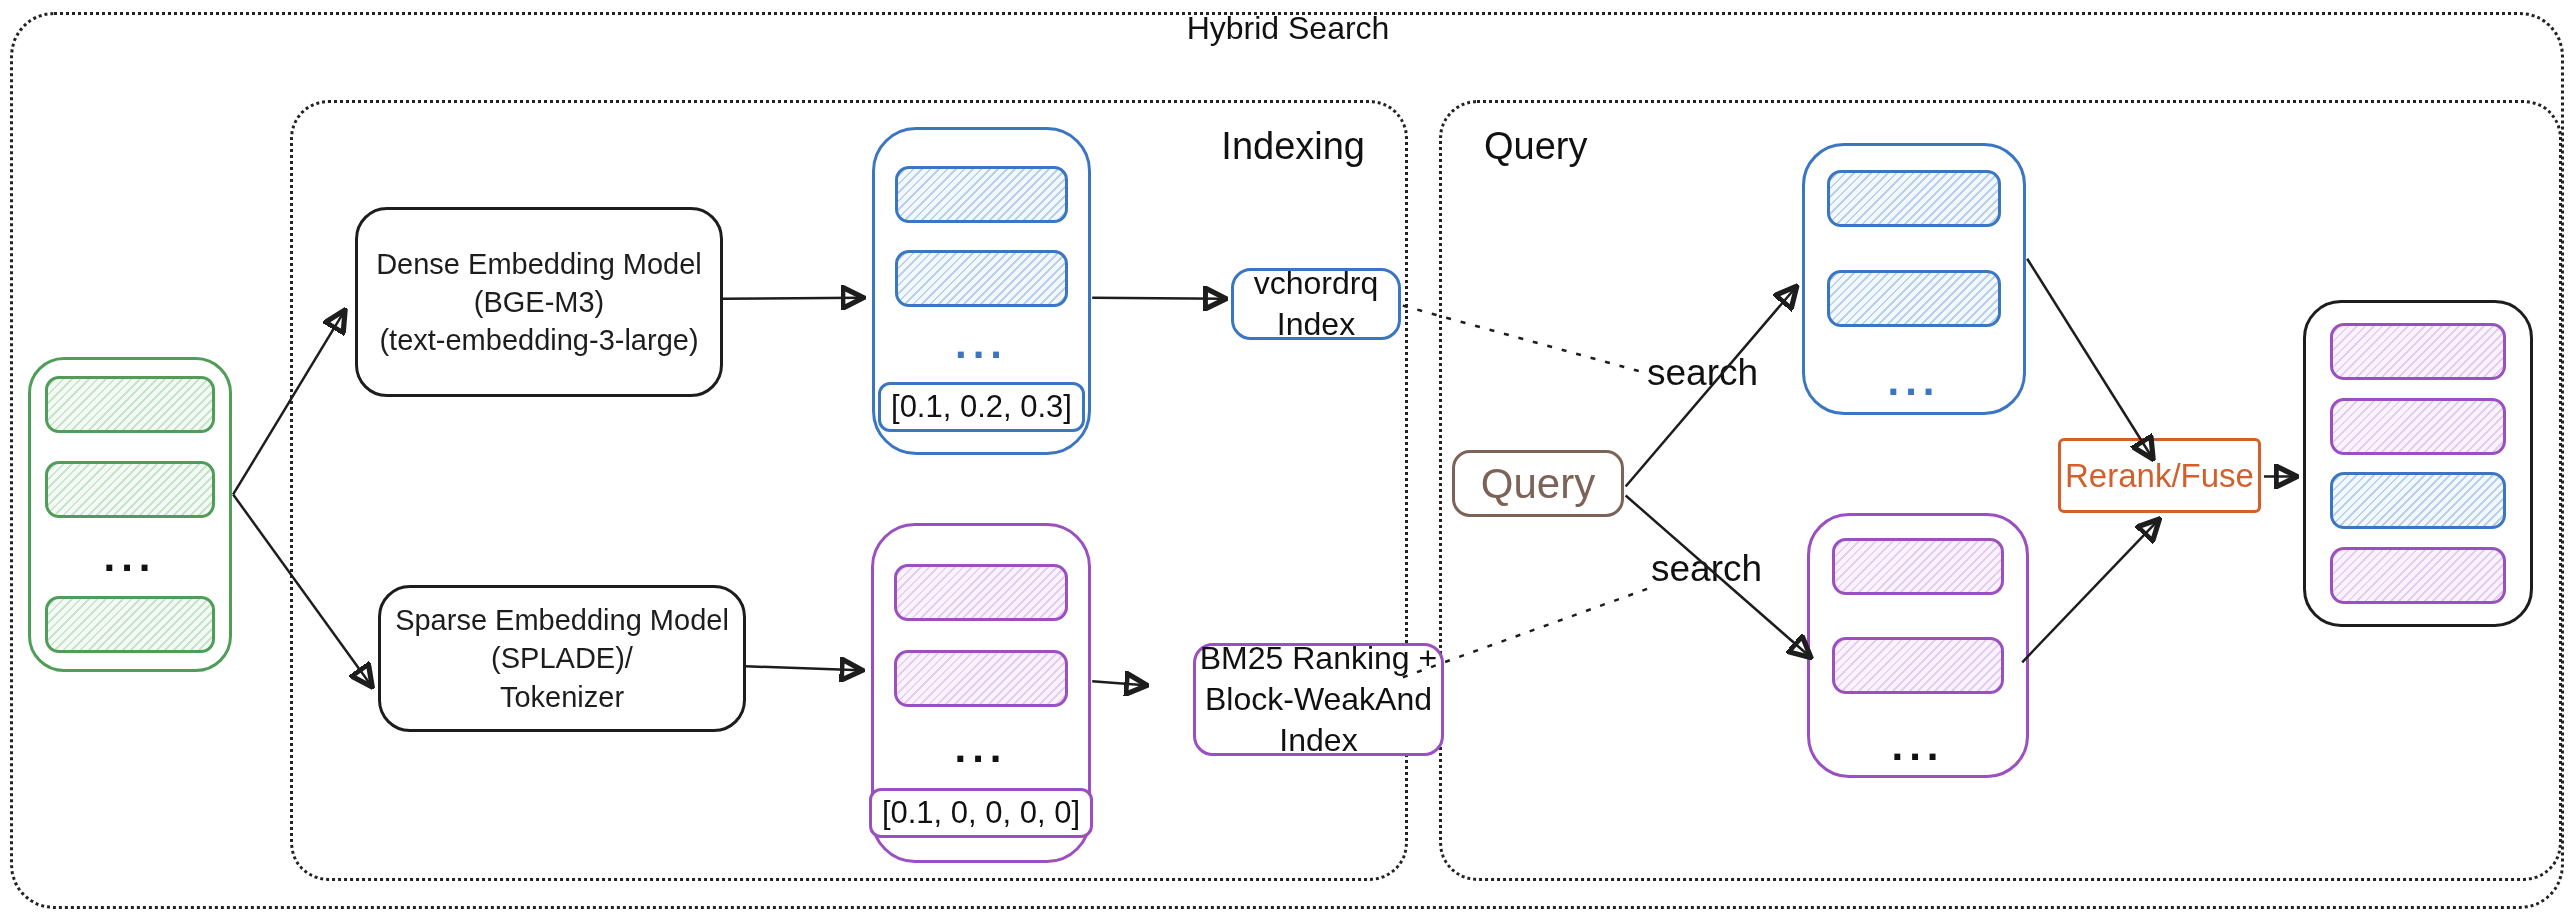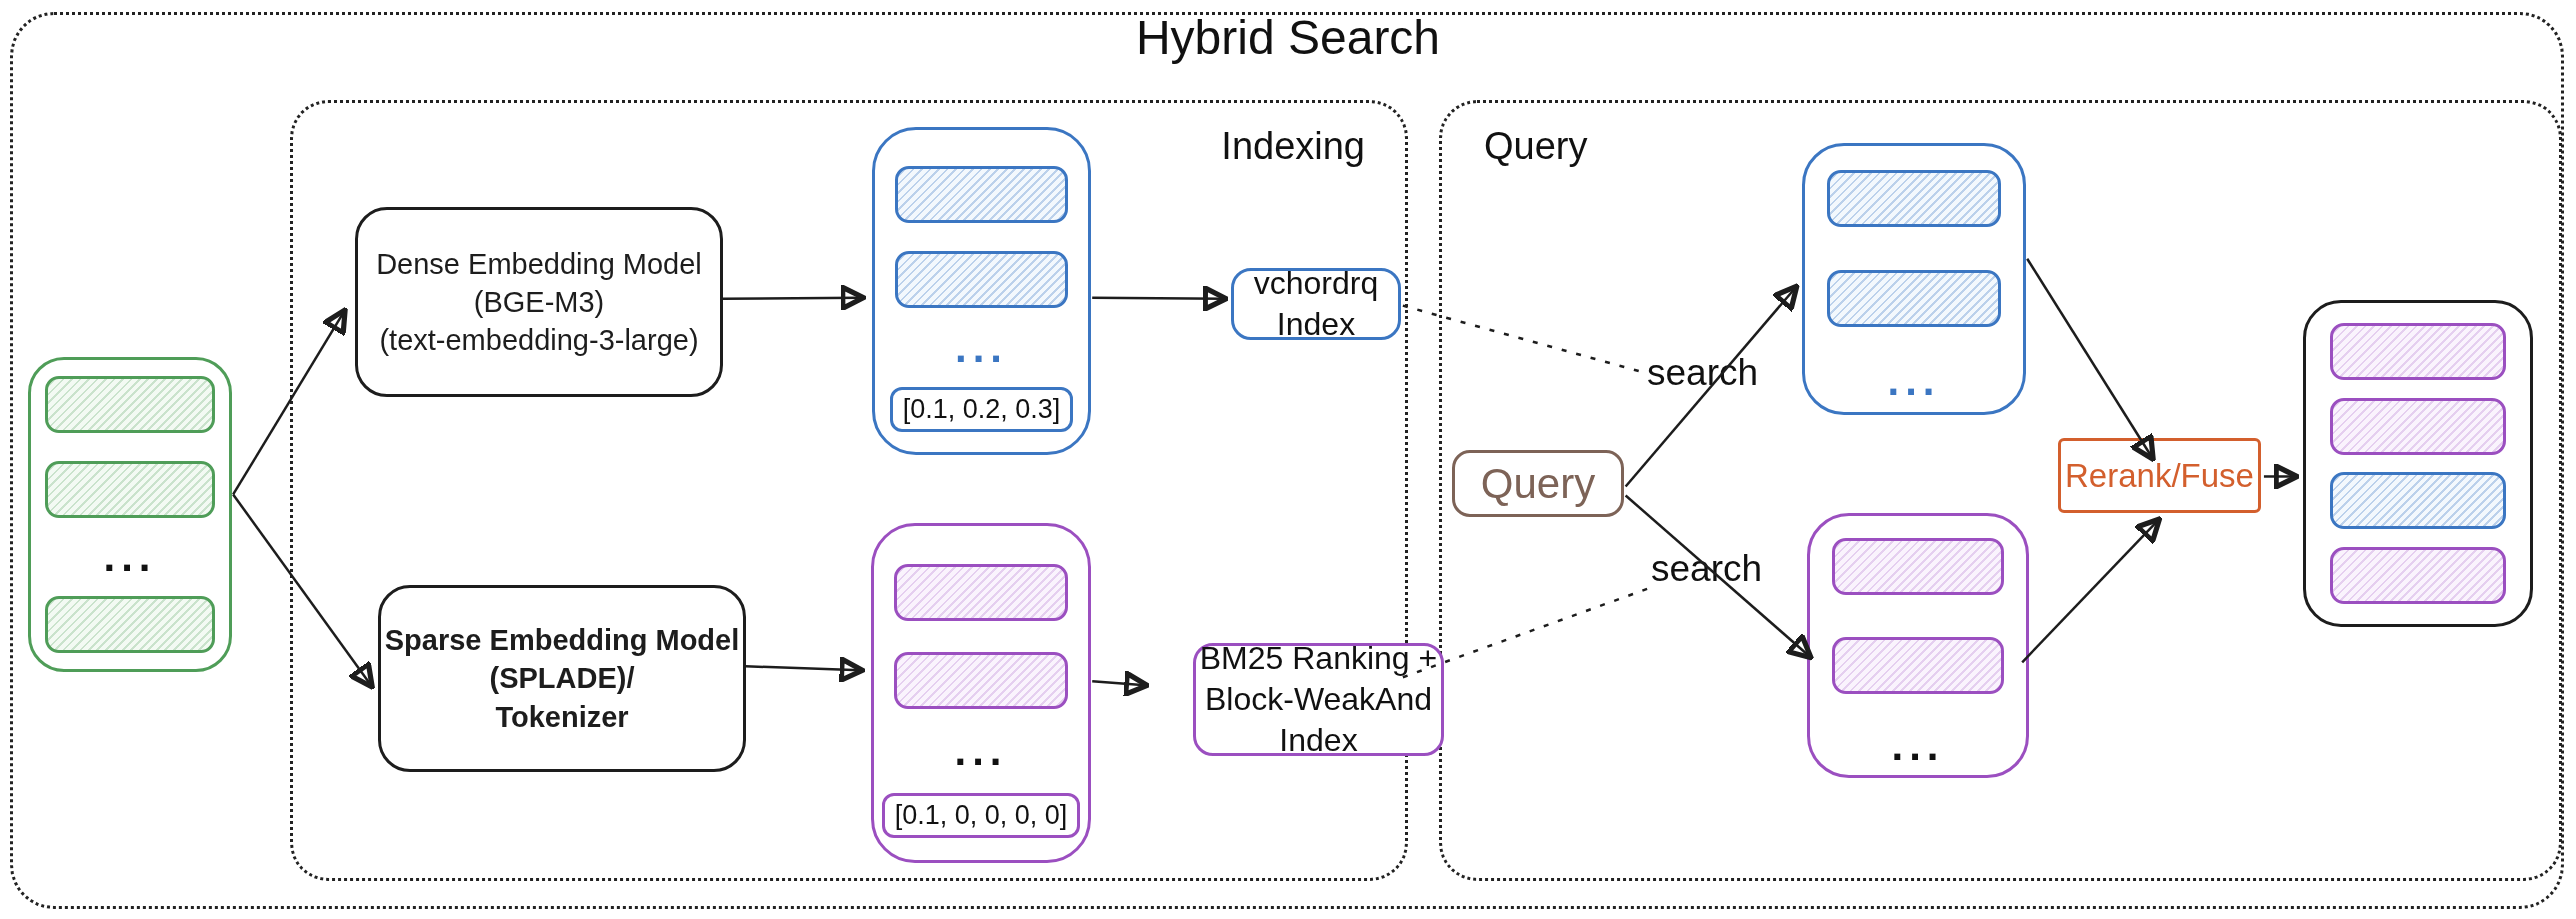--- a/index.html
+++ b/index.html
@@ -14,29 +14,29 @@
   body{
     width:2576px;height:919px;position:relative;overflow:hidden;
     font-family:"Liberation Sans", sans-serif;color:var(--ink);
   }
   
   .dotted-frame{position:absolute;border:3px dotted #222;background:transparent;}
   #outer-frame{left:10px;top:12px;width:2548px;height:891px;border-radius:44px;}
   #indexing-frame{left:290px;top:100px;width:1112px;height:775px;border-radius:38px;}
   #query-frame{left:1439px;top:100px;width:1117px;height:775px;border-radius:38px;}
   .section-label{position:absolute;font-size:38px;color:#111;}
-  #diagram-title{position:absolute;top:10px;left:0;width:100%;text-align:center;font-size:48px;color:#111;}
+  #diagram-title{position:absolute;top:10px;left:0;width:100%;text-align:center;font-size:32px;color:#111;}
   
   .node{
     position:absolute;display:flex;align-items:center;justify-content:center;
     text-align:center;background:#fff;box-sizing:border-box;white-space:pre-line;
   }
   .model-box{border:3.5px solid var(--ink);border-radius:32px;font-size:29px;line-height:1.32;}
   #dense-model{left:355px;top:207px;width:368px;height:190px;}
-  #sparse-model{left:378px;top:585px;width:368px;height:187px;font-weight:bold;}
+  #sparse-model{left:378px;top:585px;width:368px;height:147px;}
   .index-box{border:3px solid;border-radius:20px;font-size:32px;line-height:1.28;color:#111;}
   #dense-index{left:1231px;top:268px;width:170px;height:72px;border-color:var(--blue);}
   #sparse-index{left:1193px;top:643px;width:251px;height:113px;border-color:var(--purple);}
   #query-node{left:1452px;top:450px;width:172px;height:67px;border:3.5px solid var(--brown);
     border-radius:18px;color:var(--brown);font-size:42px;}
   #rerank-node{left:2058px;top:438px;width:203px;height:75px;border:3px solid var(--orange);
     border-radius:6px;color:var(--orange);font-size:33px;}
   .search-label{position:absolute;font-size:37px;color:#111;}
   #search-dense{left:1647px;top:352px;}
   #search-sparse{left:1651px;top:548px;}
@@ -61,21 +61,21 @@
   .chip{width:100%;height:57px;border-radius:14px;border:3px solid;box-sizing:border-box;flex-shrink:0;}
   .chip.blue{border-color:var(--blue);background-color:#f3f8fd;
     background-image:repeating-linear-gradient(135deg,transparent 0 4px,rgba(59,118,194,0.30) 4px 6px);}
   .chip.purple{border-color:var(--purple);background-color:#faf3fd;
     background-image:repeating-linear-gradient(135deg,transparent 0 4px,rgba(155,79,192,0.22) 4px 6px);}
   .chip.green{border-color:var(--green);background-color:#f3faf3;
     background-image:repeating-linear-gradient(135deg,transparent 0 4px,rgba(79,157,88,0.25) 4px 6px);}
   .ellipsis{font-size:42px;font-weight:bold;letter-spacing:6px;line-height:22px;height:22px;color:#111;}
   .ellipsis.blue{color:var(--blue);}
   .sample-box{border:3px solid;border-radius:12px;background:#fff;color:#111;
-    font-size:27px;padding:4px 10px;white-space:nowrap;}
+    font-size:31px;padding:4px 10px;white-space:nowrap;}
   .sample-box.blue{border-color:var(--blue);}
   .sample-box.purple{border-color:var(--purple);}
   #connector-layer{position:absolute;left:0;top:0;pointer-events:none;}
   #connector-layer path{stroke:var(--ink);stroke-width:2.5;fill:none;}
   #connector-layer path.dotted{stroke-dasharray:5 10;}
 </style>
 </head>
 <body>
 
 <div id="outer-frame" class="dotted-frame"></div>

